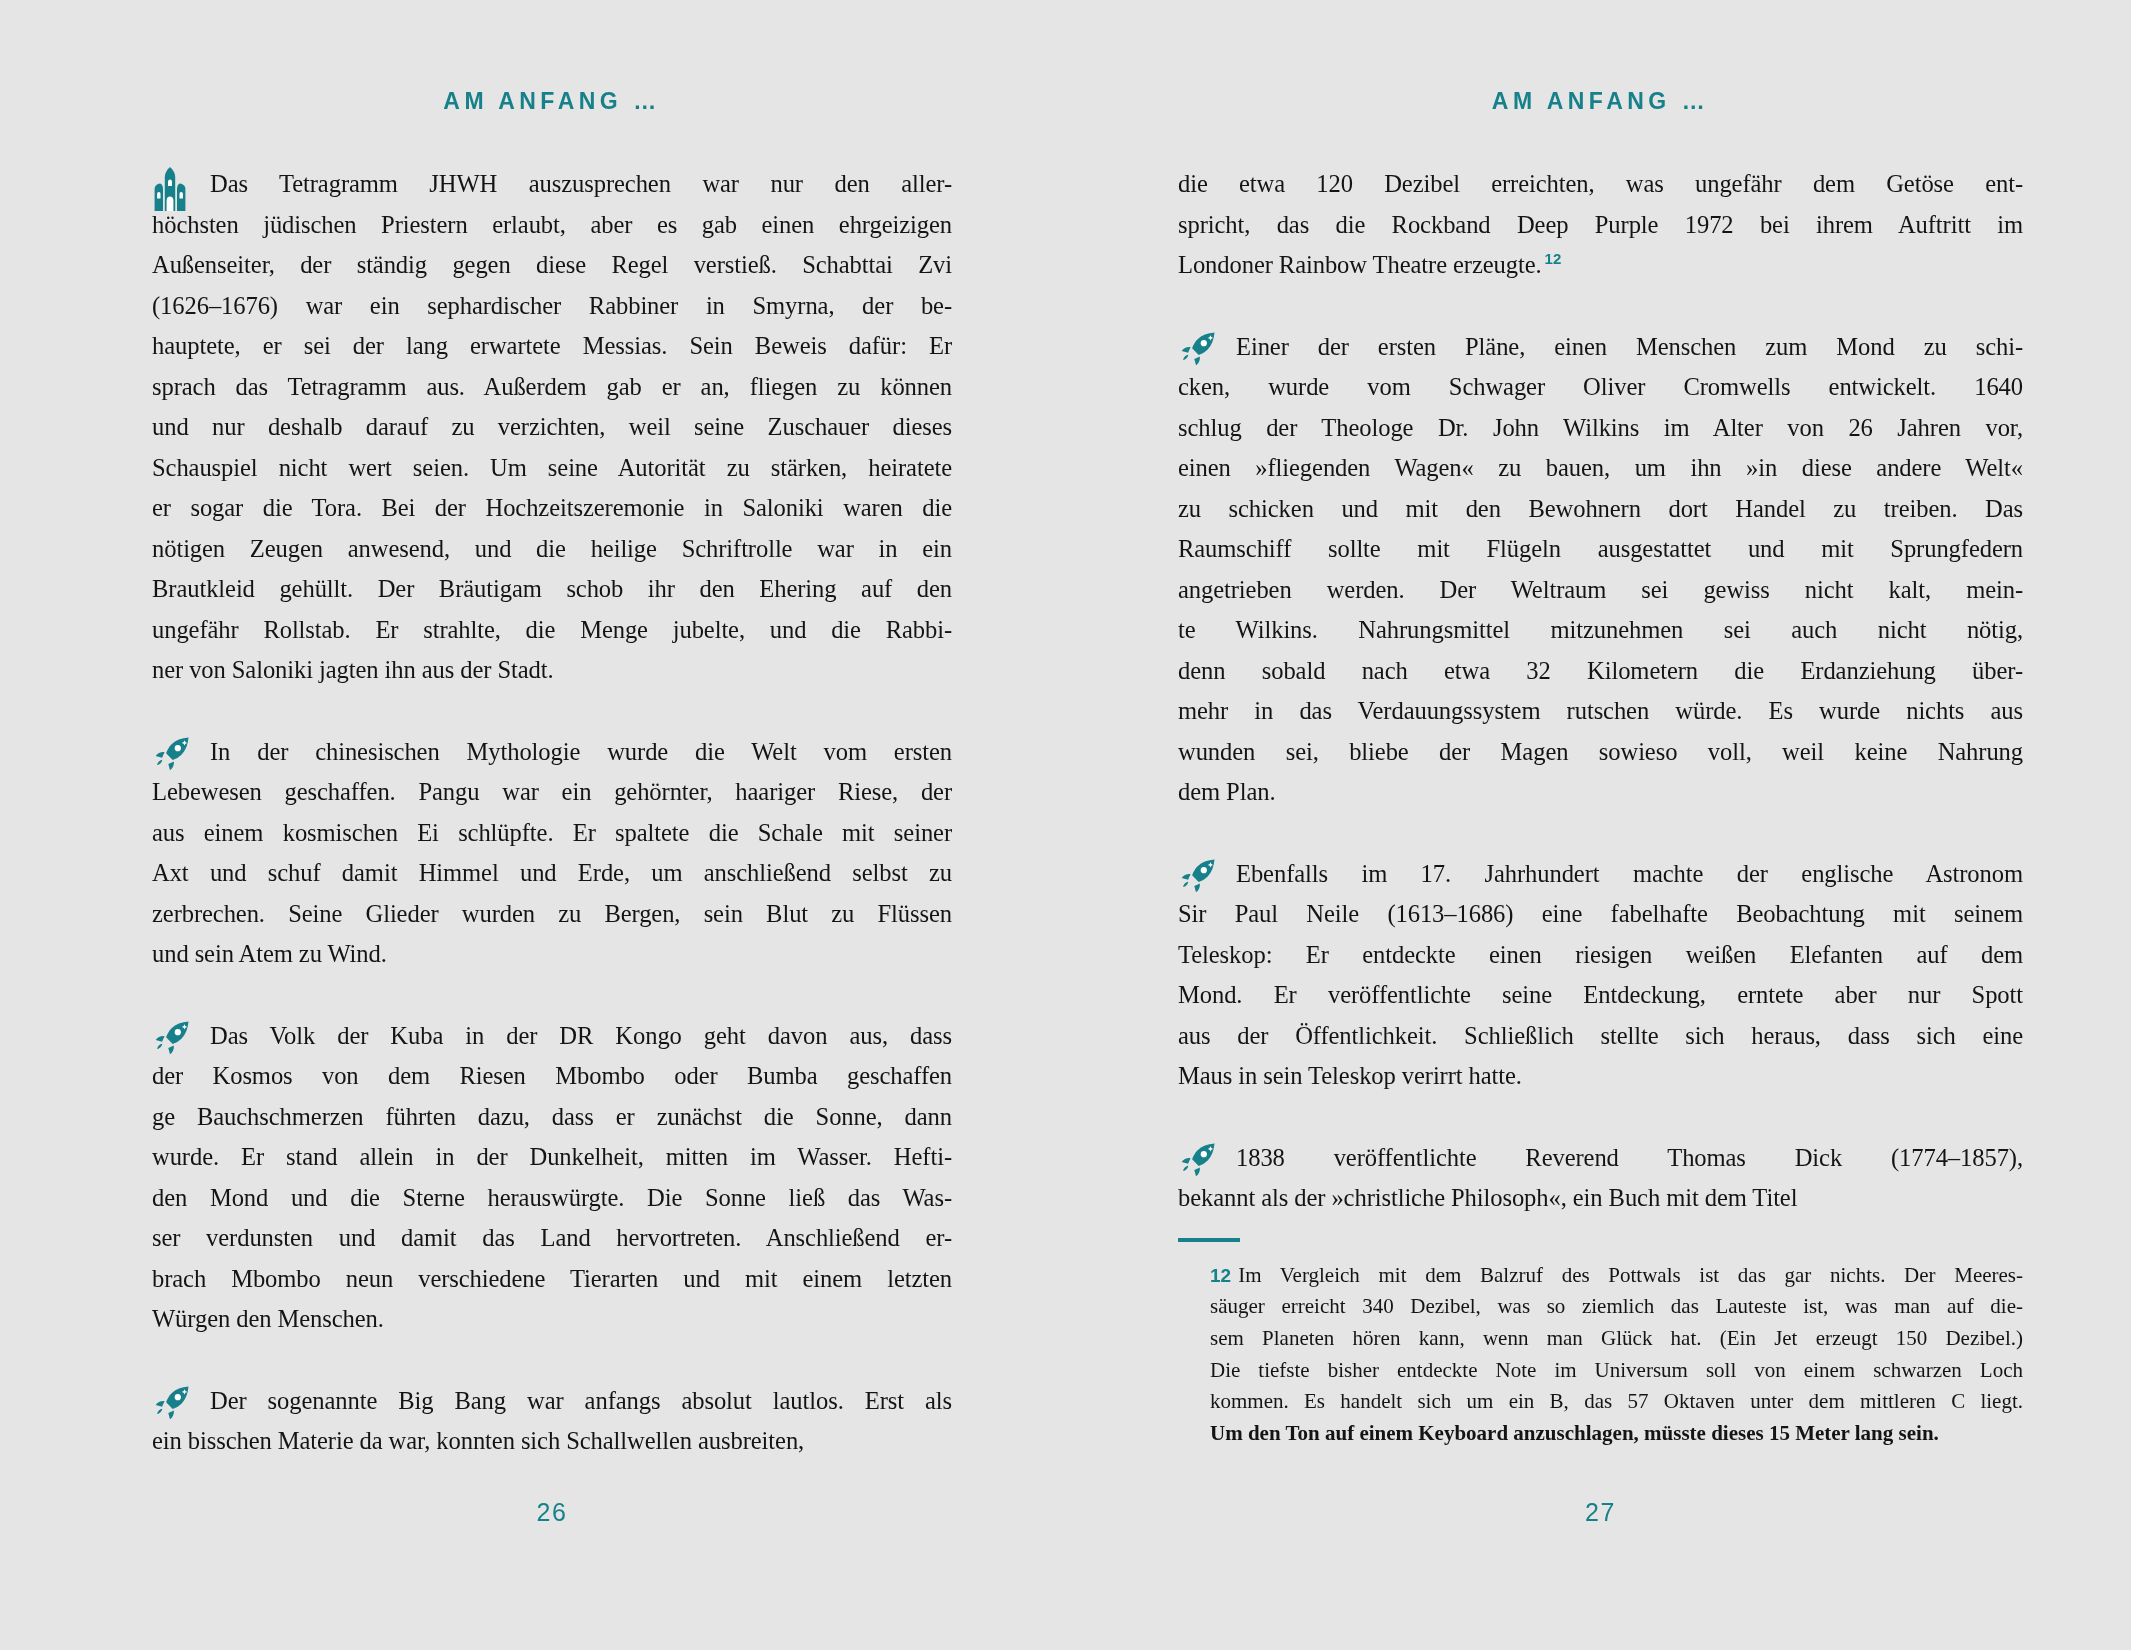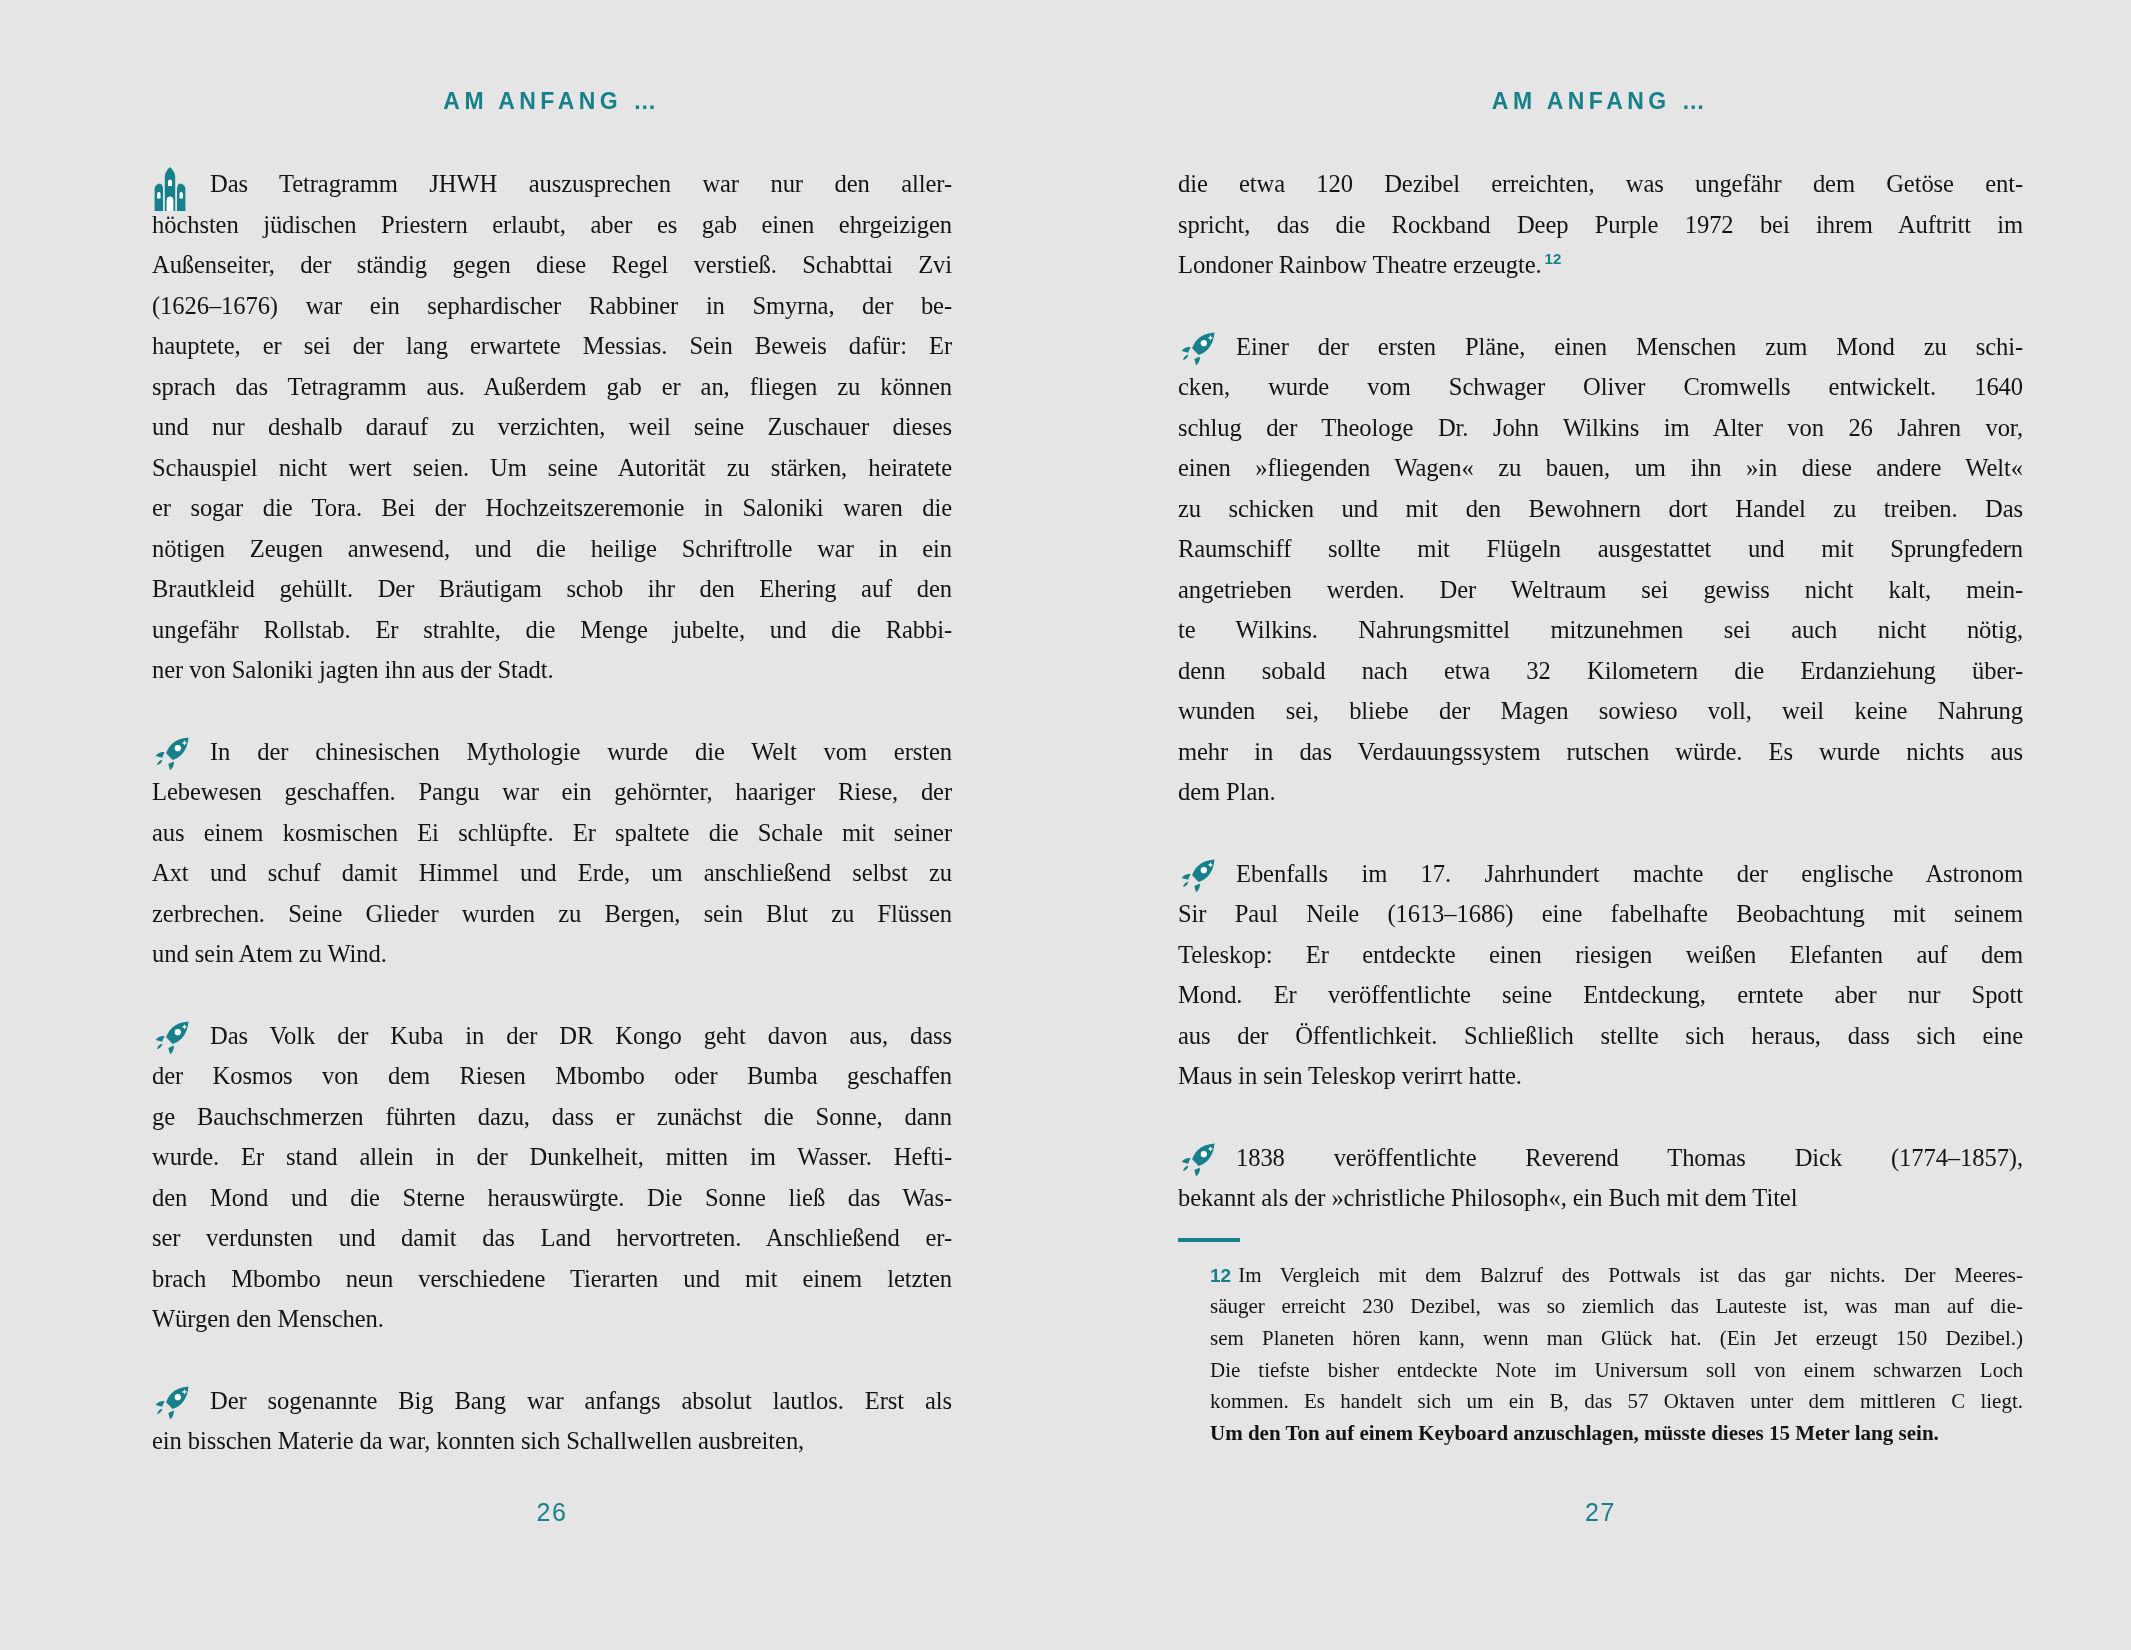--- a/index.html
+++ b/index.html
@@ -165,22 +165,22 @@
               </svg>
             </span>Einer der ersten Pläne, einen Menschen zum Mond zu schi-</div>
           <div class="line">cken, wurde vom Schwager Oliver Cromwells entwickelt. 1640</div>
           <div class="line">schlug der Theologe Dr. John Wilkins im Alter von 26 Jahren vor,</div>
           <div class="line">einen »fliegenden Wagen« zu bauen, um ihn »in diese andere Welt«</div>
           <div class="line">zu schicken und mit den Bewohnern dort Handel zu treiben. Das</div>
           <div class="line">Raumschiff sollte mit Flügeln ausgestattet und mit Sprungfedern</div>
           <div class="line">angetrieben werden. Der Weltraum sei gewiss nicht kalt, mein-</div>
           <div class="line">te Wilkins. Nahrungsmittel mitzunehmen sei auch nicht nötig,</div>
           <div class="line">denn sobald nach etwa 32 Kilometern die Erdanziehung über-</div>
+          <div class="line">mehr in das Verdauungssystem rutschen würde. Es wurde nichts aus</div>
           <div class="line">wunden sei, bliebe der Magen sowieso voll, weil keine Nahrung</div>
-          <div class="line">mehr in das Verdauungssystem rutschen würde. Es wurde nichts aus</div>
           <div class="line last">dem Plan.</div>
         </div>
         <div class="para">
           <div class="line indent"><span class="para-icon">
               <svg width="40" height="40" viewBox="0 0 40 40" fill="currentColor">
                 <path d="M36.5 3.5c-7 .6-12.8 2.7-16.9 6.8-2.7 2.7-4.5 6-5.5 9l6.6 6.6c3-1 6.3-2.8 9-5.5 4.1-4.1 6.2-9.9 6.8-16.9z"></path>
                 <circle cx="25.8" cy="14.2" r="3.1" fill="#fff"></circle>
                 <path d="M32.5 6.2l.8 1.9 1.9.8-1.9.8-.8 1.9-.8-1.9-1.9-.8 1.9-.8z" fill="#fff"></path>
                 <path d="M12.6 18.2c-3.6-.5-6.9 1-8.9 3.8l6.4 1.7c.7-1.9 1.5-3.8 2.5-5.5z"></path>
                 <path d="M21.8 27.4c.5 3.6-1 6.9-3.8 8.9l-1.7-6.4c1.9-.7 3.8-1.5 5.5-2.5z"></path>
@@ -204,21 +204,21 @@
                 <path d="M10.3 25.8c-2.7.4-4.9 2.6-5.3 5.3 2.7-.4 4.9-2.6 5.3-5.3z"></path>
               </svg>
             </span>1838 veröffentlichte Reverend Thomas Dick (1774–1857),</div>
           <div class="line last">bekannt als der »christliche Philosoph«, ein Buch mit dem Titel</div>
         </div>
       </div>
     <div class="footnote">
       <div class="footnote-rule"></div>
       <div class="footnote-lines">
           <div class="fn-line"><span class="fn-marker">12</span>Im Vergleich mit dem Balzruf des Pottwals ist das gar nichts. Der Meeres-</div>
-          <div class="fn-line">säuger erreicht 230 Dezibel, was so ziemlich das Lauteste ist, was man auf die-</div>
+          <div class="fn-line">säuger erreicht 340 Dezibel, was so ziemlich das Lauteste ist, was man auf die-</div>
           <div class="fn-line">sem Planeten hören kann, wenn man Glück hat. (Ein Jet erzeugt 150 Dezibel.)</div>
           <div class="fn-line">Die tiefste bisher entdeckte Note im Universum soll von einem schwarzen Loch</div>
           <div class="fn-line">kommen. Es handelt sich um ein B, das 57 Oktaven unter dem mittleren C liegt.</div>
           <div class="fn-line last">Um den Ton auf einem Keyboard anzuschlagen, müsste dieses 15 Meter lang sein.</div>
         </div>
     </div>
     <div class="page-number">27</div>
   </div>
 
 </div>

